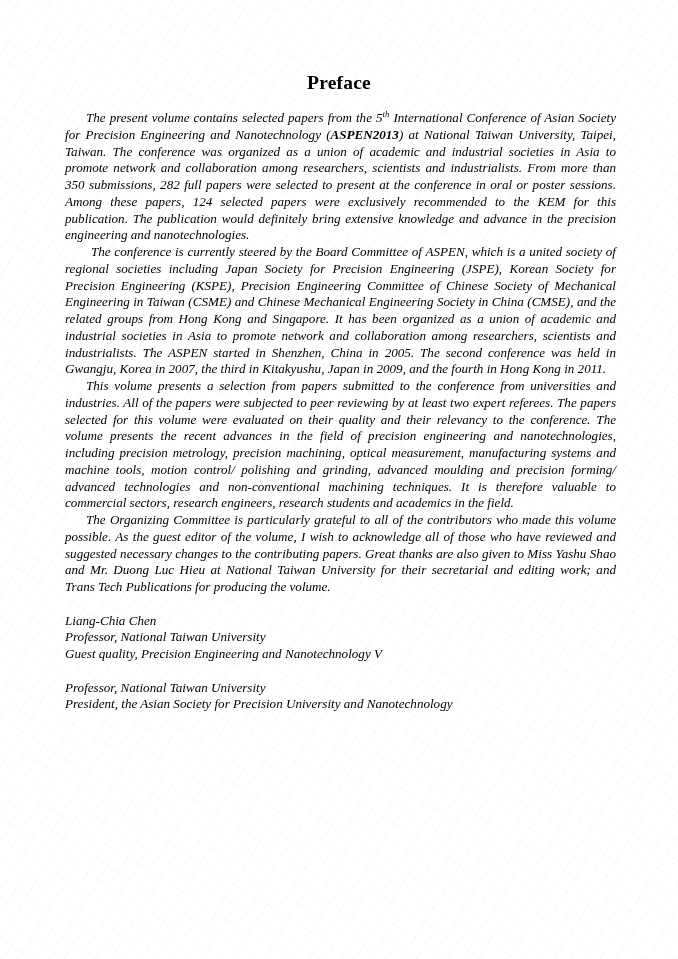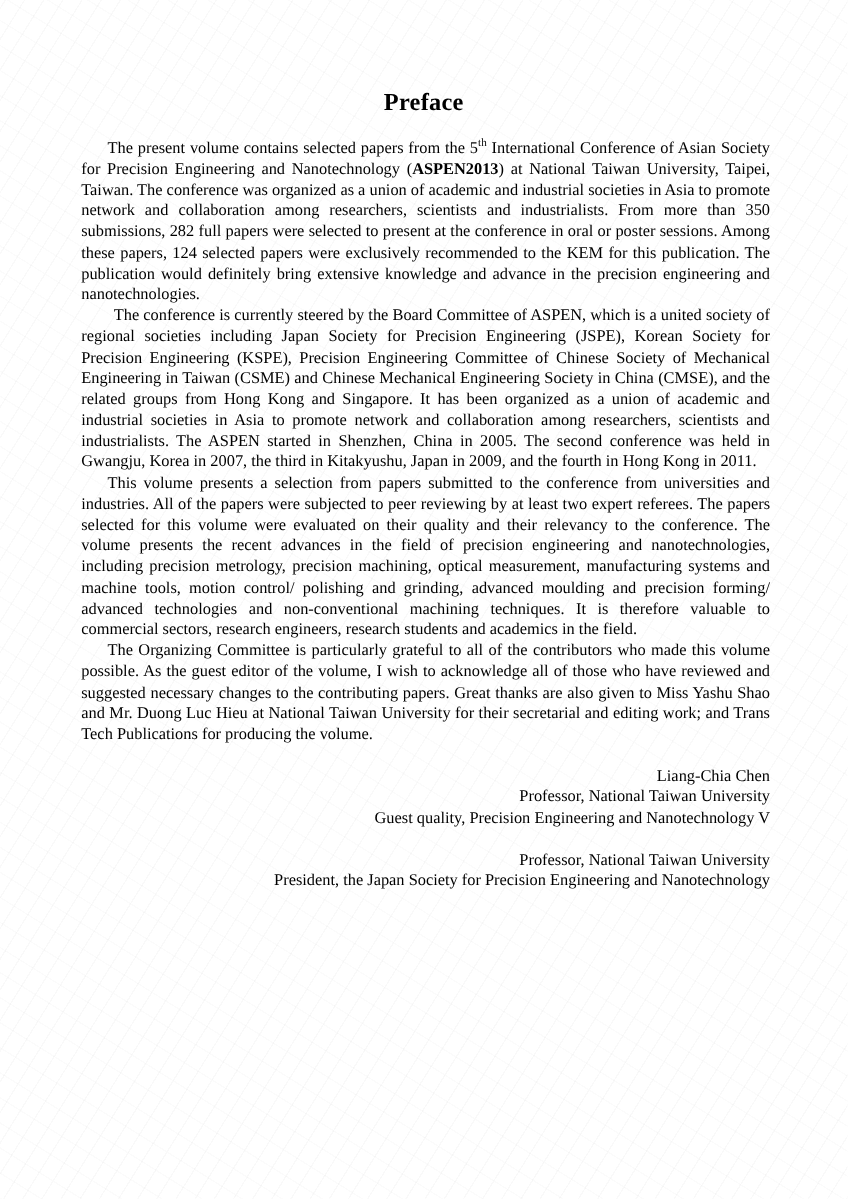--- a/index.html
+++ b/index.html
@@ -59,20 +59,21 @@
     font-family: "Liberation Serif", "DejaVu Serif", serif;
   }
 
   #body-text {
     margin: 0;
     padding: 0;
     position: absolute;
     top: 110px;
     left: 65px;
     width: 551px;
+    font-style: italic;
   }
 
   p.para {
     margin: 0;
     padding: 0;
     font-size: 13.1px;
     line-height: 16.75px;
     text-align: justify;
     text-justify: inter-word;
     text-indent: 21px;
@@ -90,21 +91,21 @@
 
   b.strong {
     font-weight: bold;
   }
 
   .sig-block {
     margin: 0;
     padding: 0;
     font-size: 13.1px;
     line-height: 16.75px;
-    text-align: right;
+    text-align: left;
     text-indent: 0;
   }
   .sig-line {
     display: block;
     white-space: pre-wrap;
   }
   .sig-gap {
     height: 16.75px;
   }
 </style>
@@ -132,17 +133,17 @@
     <div class="sig-block">
       <span class="sig-line">Liang-Chia Chen</span>
       <span class="sig-line">Professor, National Taiwan University</span>
       <span class="sig-line">Guest quality, Precision Engineering and Nanotechnology V</span>
     </div>
 
     <div class="sig-gap"></div>
 
     <div class="sig-block">
       <span class="sig-line">Professor, National Taiwan University</span>
-      <span class="sig-line">President, the Japan Society for Precision Engineering and Nanotechnology</span>
+      <span class="sig-line">President, the Asian Society for Precision University and Nanotechnology</span>
     </div>
 
   </div>
 </div>
 
 </body></html>

